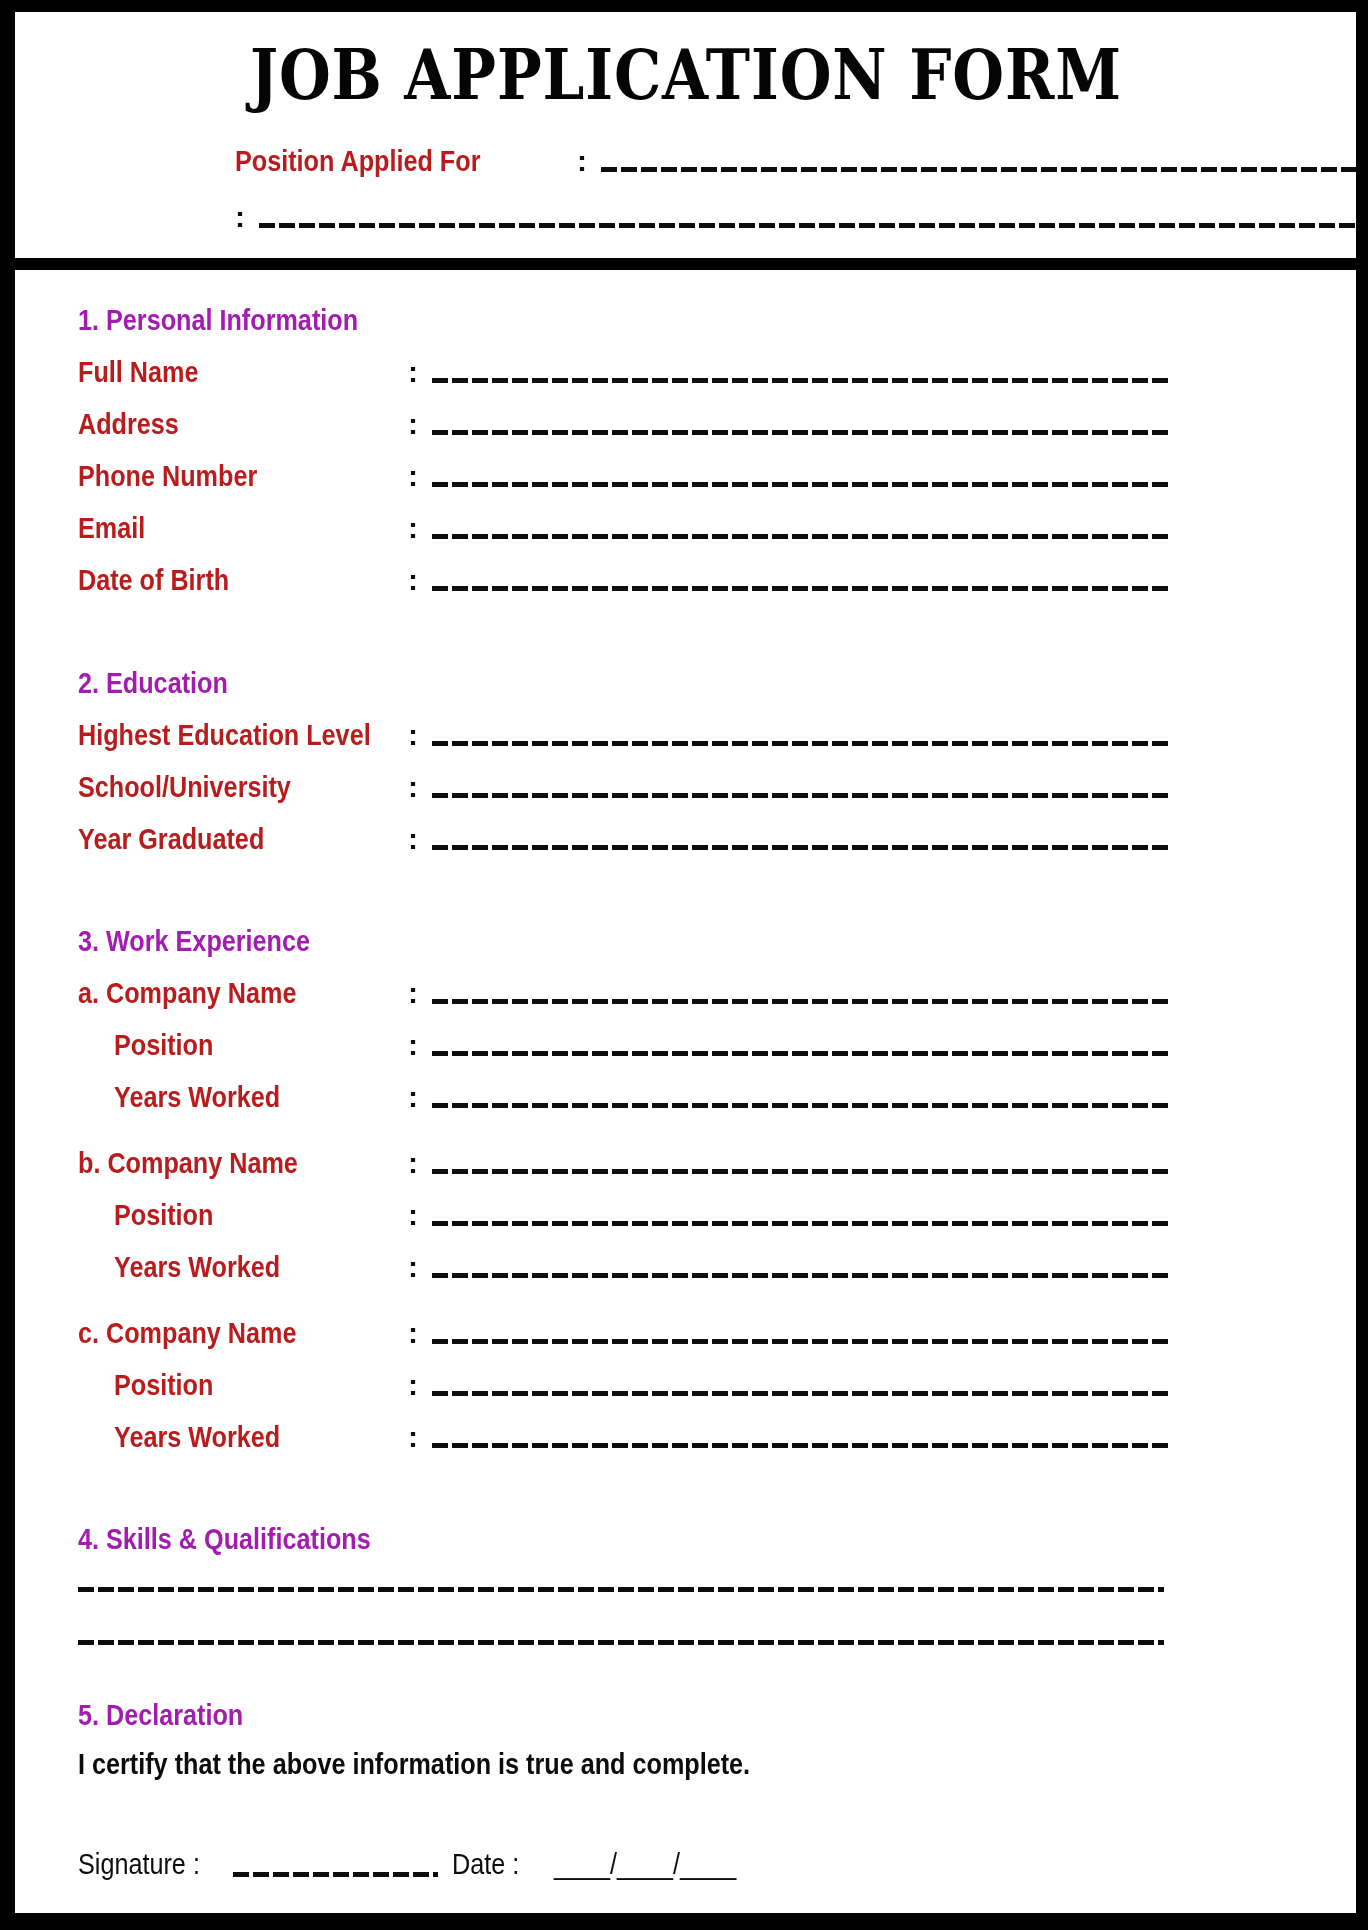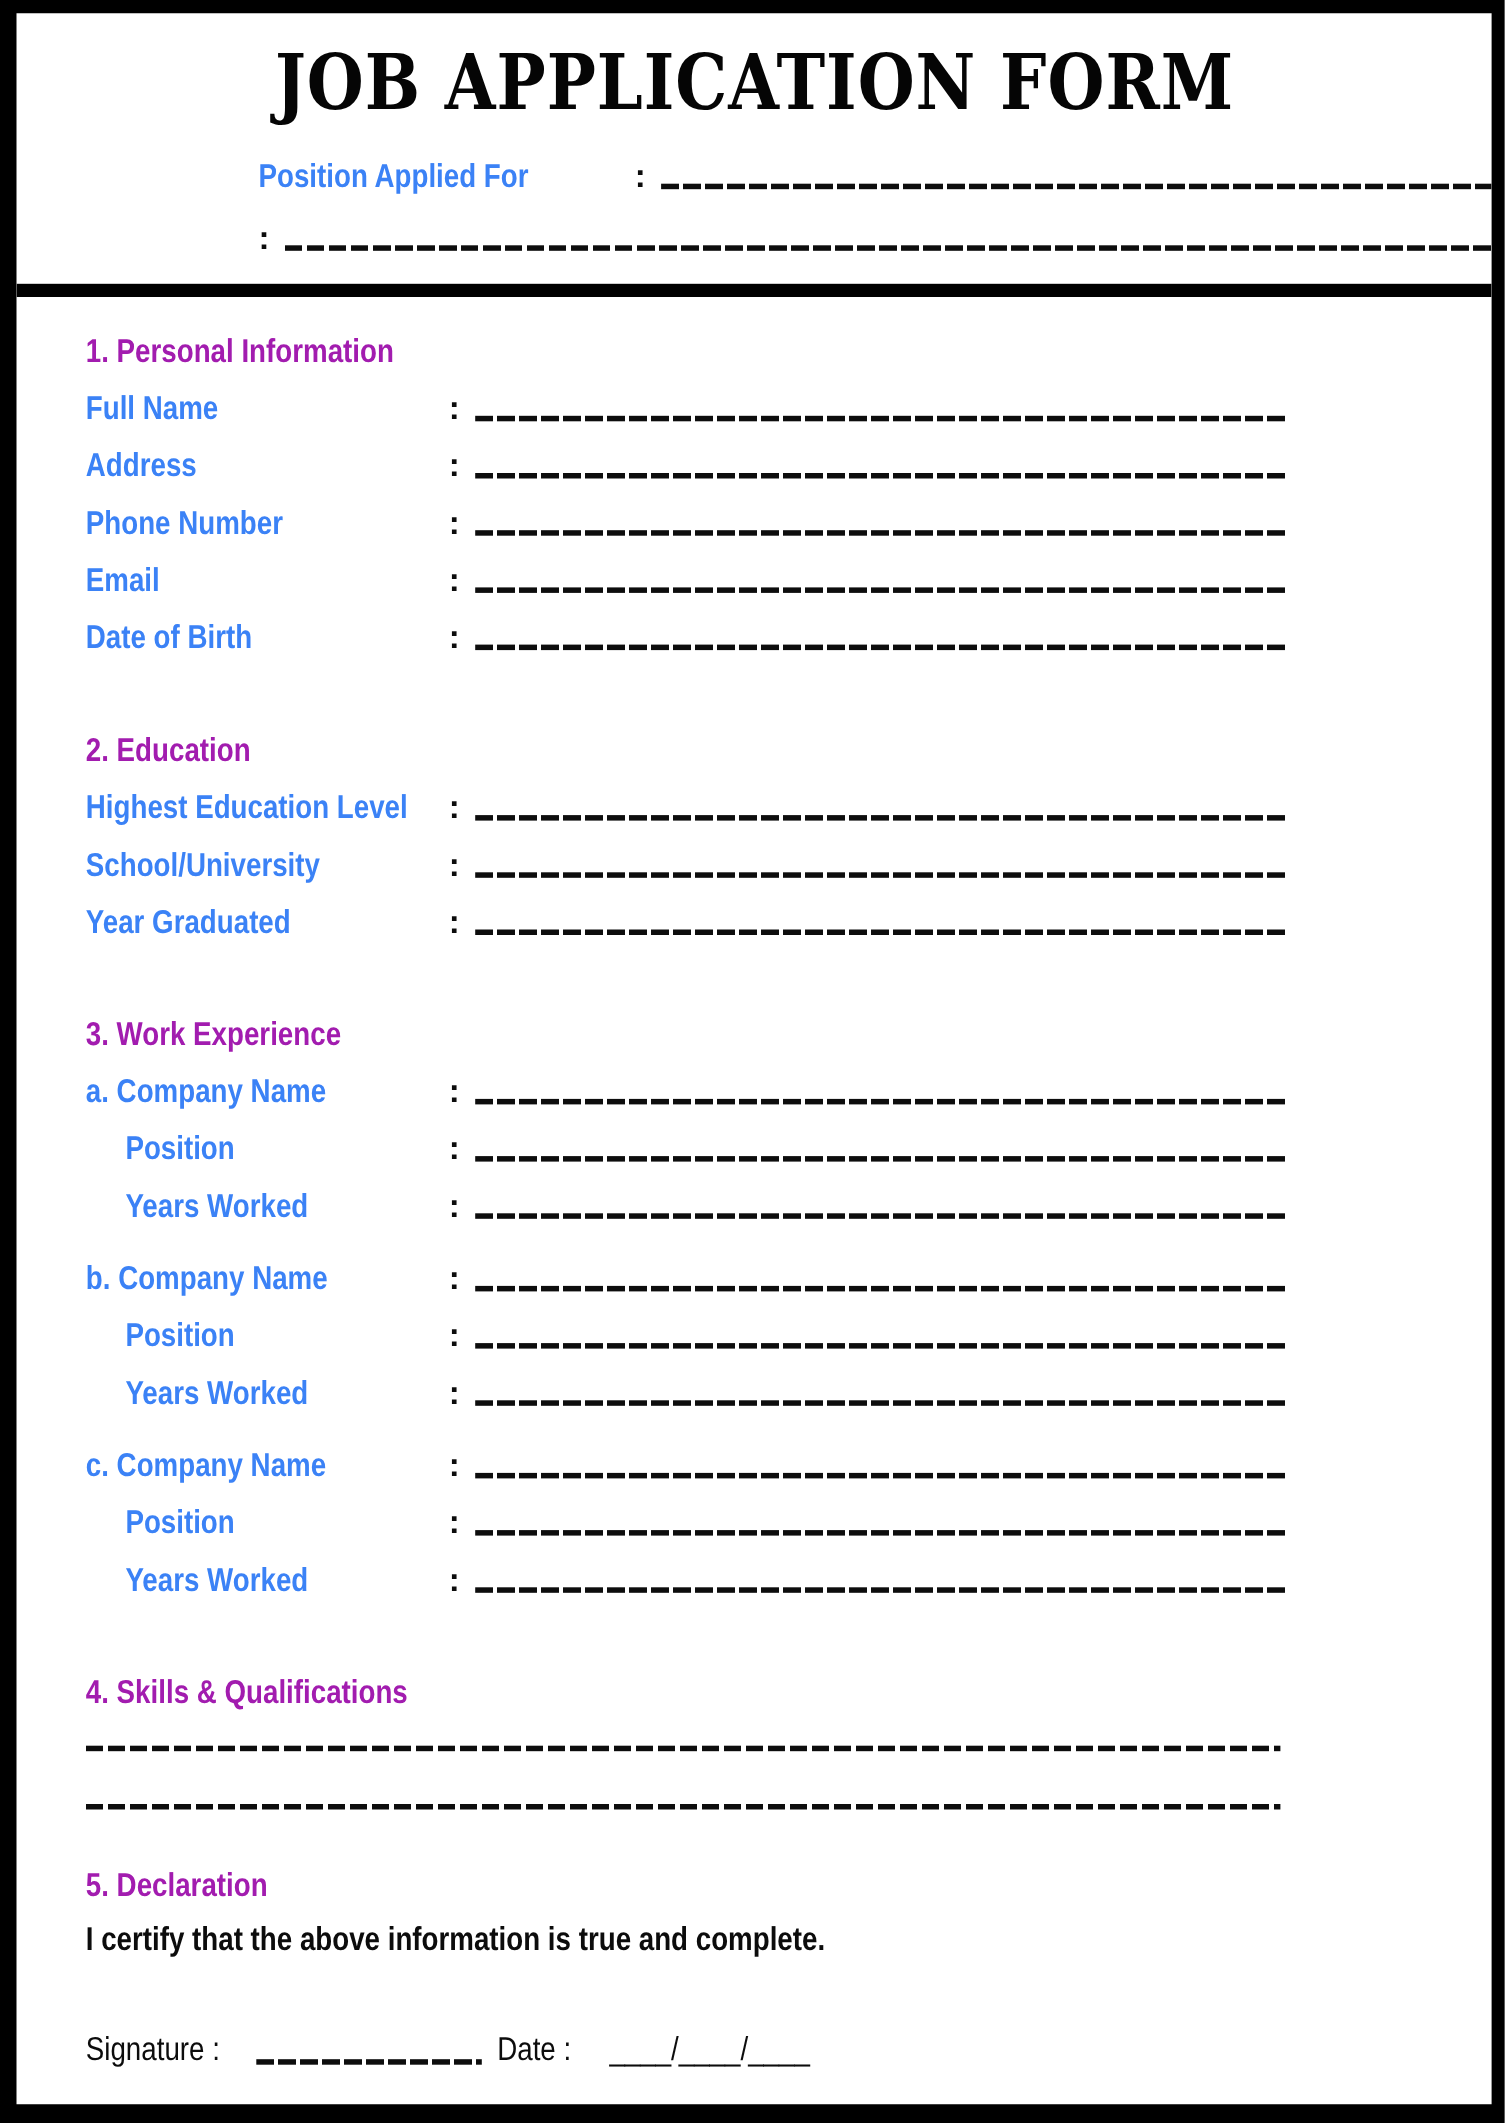--- a/index.html
+++ b/index.html
@@ -25,21 +25,21 @@
   .bar{height:12px;background:#000;flex:0 0 auto;}
   
   .body{flex:1 1 auto;padding:0 186px 0 63px;}
   .sec{
     font-size:30px;font-weight:bold;color:#a21caf;line-height:31px;white-space:nowrap;
   }
   .cond{display:inline-block;transform:scaleX(.84);transform-origin:0 100%;white-space:nowrap;}
   .frow{display:flex;align-items:flex-end;height:52px;}
   .flabel{
     width:330px;flex:0 0 auto;font-size:30px;font-weight:bold;
-    line-height:1.05;color:#3b82f6;box-sizing:border-box;
+    line-height:1.05;color:#b91c1c;box-sizing:border-box;
   }
   .flabel.indent{padding-left:36px;text-decoration:underline;}
   .fcolon{flex:0 0 auto;font-size:30px;font-weight:bold;line-height:1.05;}
   .fline{
     flex:1 1 auto;height:5px;margin:0 0 4px 14px;
     background:repeating-linear-gradient(90deg,#0d0d0d 0 16px,rgba(0,0,0,0) 16px 20px);
   }
   .mt34{margin-top:34px;} .mt72{margin-top:72px;} .mt71{margin-top:71px;}
   .group-gap{margin-top:14px;}
   .skrow1{height:38px;position:relative;} .skrow2{height:53px;position:relative;}

